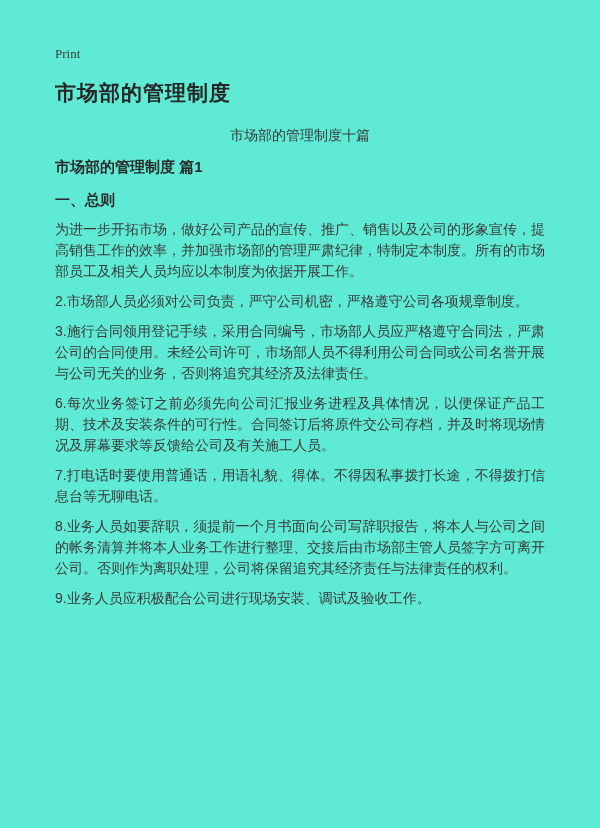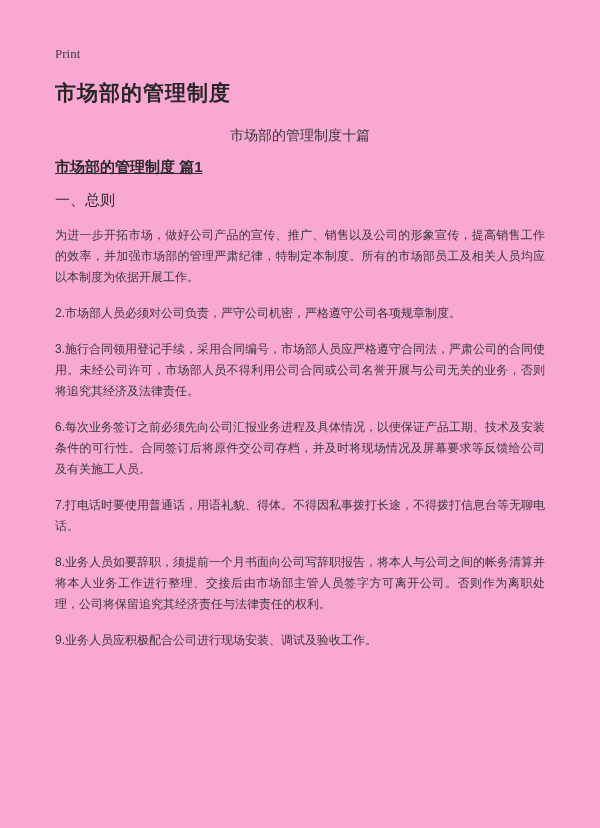--- a/index.html
+++ b/index.html
@@ -13,21 +13,21 @@
     overflow: hidden;
     font-family: "Liberation Sans", sans-serif;
     color: #3a3a3a;
     -webkit-font-smoothing: antialiased;
   }
   .page {
     box-sizing: border-box;
     width: 600px;
     height: 828px;
     padding: 44px 55px 0 55px;
-    background: #f9a8d4;
+    background: #5eead4;
   }
   .print-label {
     font-family: "Liberation Serif", serif;
     font-size: 13px;
     color: #3d3d3d;
     display: inline-block;
     cursor: pointer;
   }
   .doc-title {
     margin: 17px 0 0 0;
@@ -41,31 +41,30 @@
     margin: 20px 0 0 0;
     font-size: 14px;
     color: #3a3a3a;
     text-align: center;
   }
   .article-title {
     margin: 13px 0 8px 0;
     font-size: 15px;
     font-weight: bold;
     color: #2b2b2b;
-    text-decoration: underline;
   }
   .section-heading {
     margin: 14px 0 0 0;
     font-size: 15px;
-    font-weight: normal;
+    font-weight: bold;
     color: #2b2b2b;
   }
   .para {
-    margin: 15px 0 0 0;
-    font-size: 12px;
+    margin: 9px 0 0 0;
+    font-size: 14px;
     line-height: 21px;
     text-align: justify;
     color: #3a3a3a;
   }
 </style>
 </head>
 <body>
 
 <div class="page">
 

